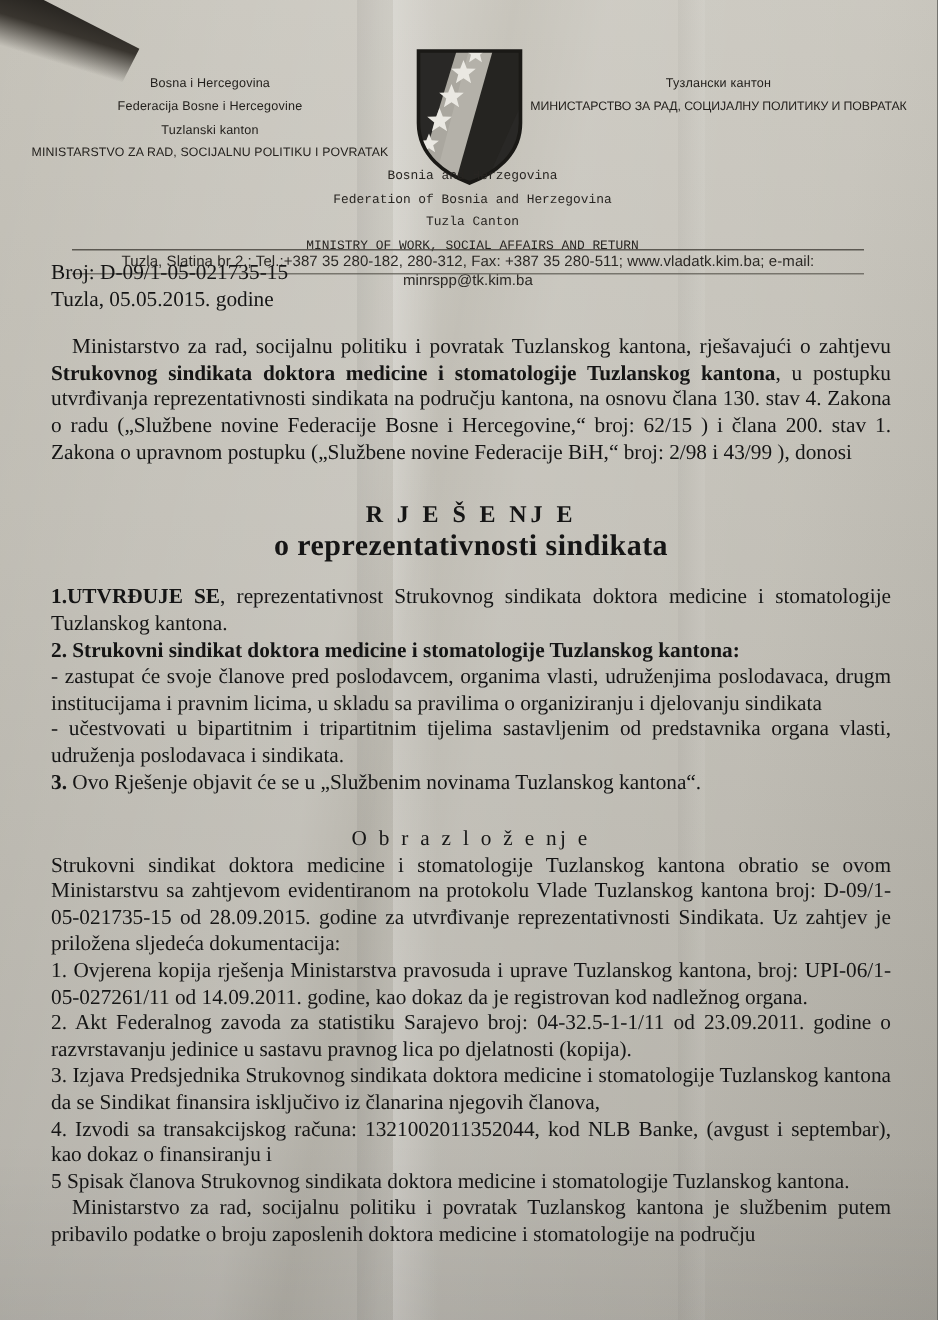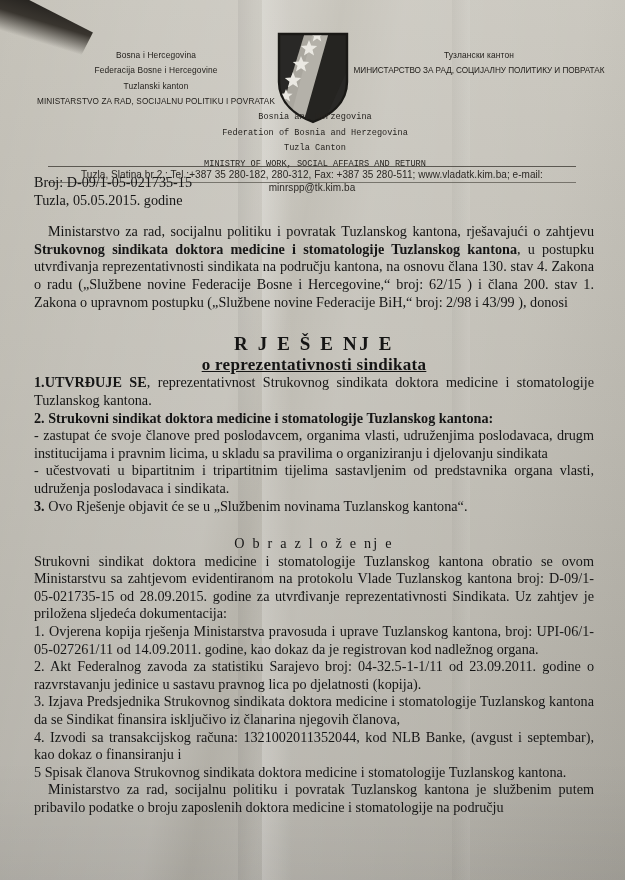--- a/index.html
+++ b/index.html
@@ -74,21 +74,21 @@
   .mast-col {
     position: absolute;
     top: 48px;
     font-family: "Liberation Sans", "DejaVu Sans", sans-serif;
     font-size: 8.4px;
     line-height: 15.4px;
     text-align: center;
     color: #26231f;
     letter-spacing: 0.15px;
   }
-  .mast-col.left  { left: 16px;  width: 280px; text-align: center; }
+  .mast-col.left  { left: 0;  width: 280px; text-align: center; }
   .mast-col.right { left: 338px; width: 282px; }
   .mast-col .ministry { font-size: 8.2px; letter-spacing: 0.1px; }
   .mast-col.right .ministry { letter-spacing: -0.05px; }
 
   .mast-center {
     position: absolute;
     top: 110px; left: 130px; width: 370px;
     font-family: Liberation Mono, monospace;
     font-size: 8.6px;
     line-height: 15.6px;
@@ -134,38 +134,37 @@
   }
   .ref-line { margin: 0; }
   .ref-line.second { margin-bottom: 14px; }
 
   p.para {
     margin: 0;
     text-align: justify;
     text-justify: inter-word;
   }
   p.para.indent { text-indent: 14px; }
-  p.gap-md { margin-top: 1px; }
+  p.gap-md { margin-top: 17px; }
 
   .b { font-weight: bold; }
 
   .title-main {
     text-align: center;
     font-weight: bold;
-    font-size: 19px;
+    font-size: 16px;
     letter-spacing: 2.6px;
     margin: 24px 0 0 0;
   }
   .title-sub {
     text-align: center;
     font-weight: bold;
-    font-size: 17px;
+    font-size: 20px;
     letter-spacing: 0.3px;
     margin: 3px 0 0 0;
-    text-decoration: underline;
   }
   .section-head {
     text-align: center;
     font-size: 14.2px;
     letter-spacing: 2.2px;
     margin: 20px 0 0 0;
   }
 
   
   #content {

